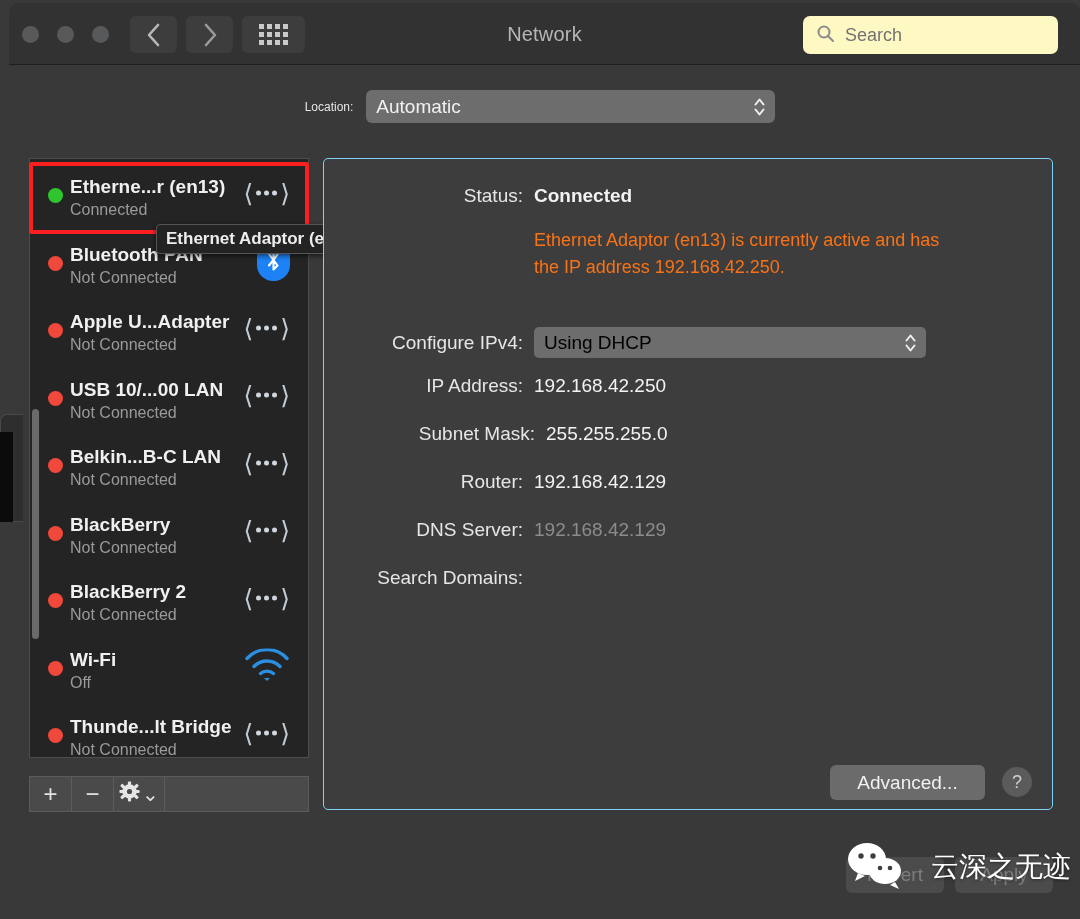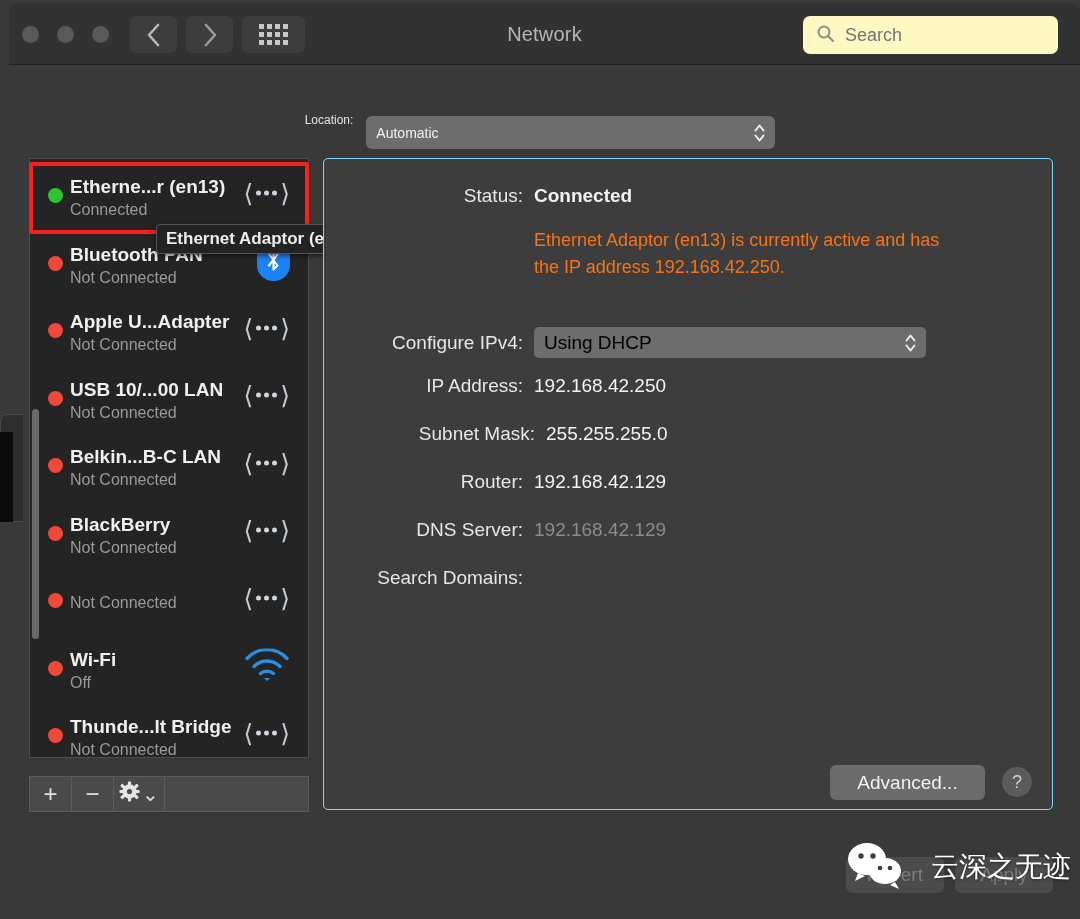--- a/index.html
+++ b/index.html
@@ -83,23 +83,22 @@
   
   #location-row {
     position: absolute; left: 0; top: 90px; width: 100%;
     display: flex; align-items: center; justify-content: center; gap: 13px;
   }
   #location-label { color: #e5e5e5; font-size: 12px; }
   #location-select {
     width: 409px; height: 33px; border-radius: 6px;
     background: #6d6d6d;
     display: flex; align-items: center; padding: 0 10px;
-    color: #f2f2f2; font-size: 14px;
+    color: #f2f2f2; font-size: 19px;
     position: relative;
-    margin-top: 26px;
   }
   .stepper {
     position: absolute; right: 9px; top: 50%; transform: translateY(-50%);
     display: flex; flex-direction: column; gap: 2px; align-items: center;
   }
 
   
   #sidebar {
     position: absolute; left: 29px; top: 158px;
     width: 280px; height: 600px;
@@ -407,20 +406,21 @@
             <span class="d"></span>
             <span class="d"></span>
             <span class="d"></span>
             <span class="chev">⟩</span>
           </span>
       </span>
     </div>
 
     <div class="svc">
       <span class="dot"></span>
+      <span class="name">BlackBerry 2</span>
       <span class="sub">Not Connected</span>
       <span class="ico">
         <span class="ic-dots">
             <span class="chev">⟨</span>
             <span class="d"></span>
             <span class="d"></span>
             <span class="d"></span>
             <span class="chev">⟩</span>
           </span>
       </span>

